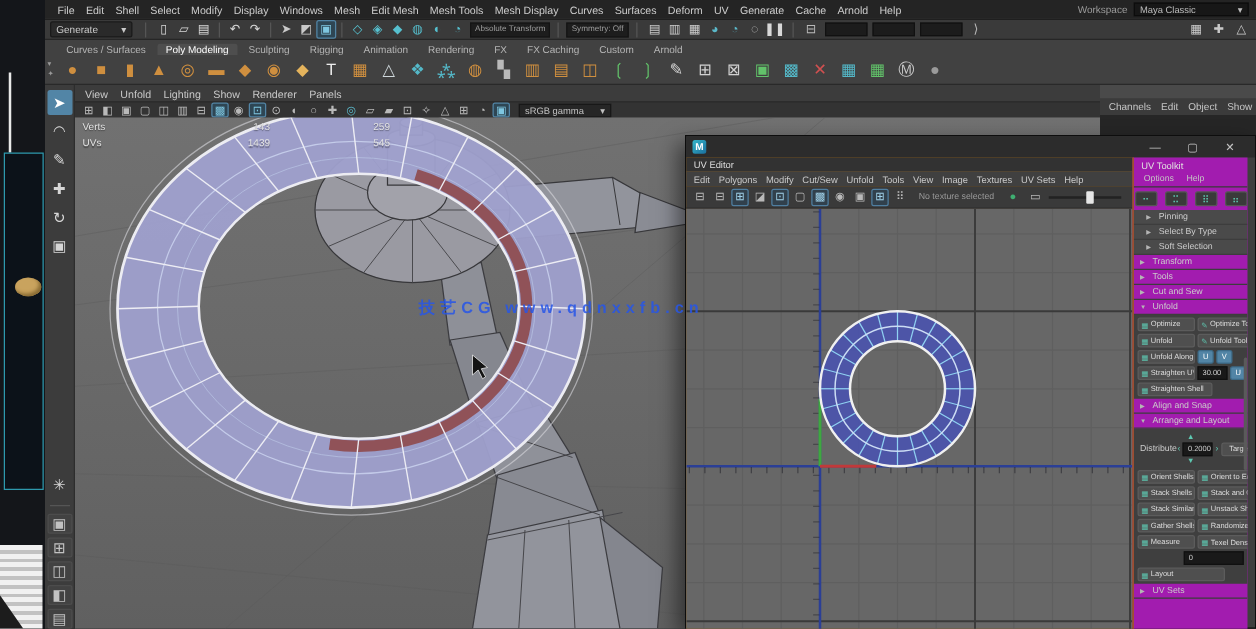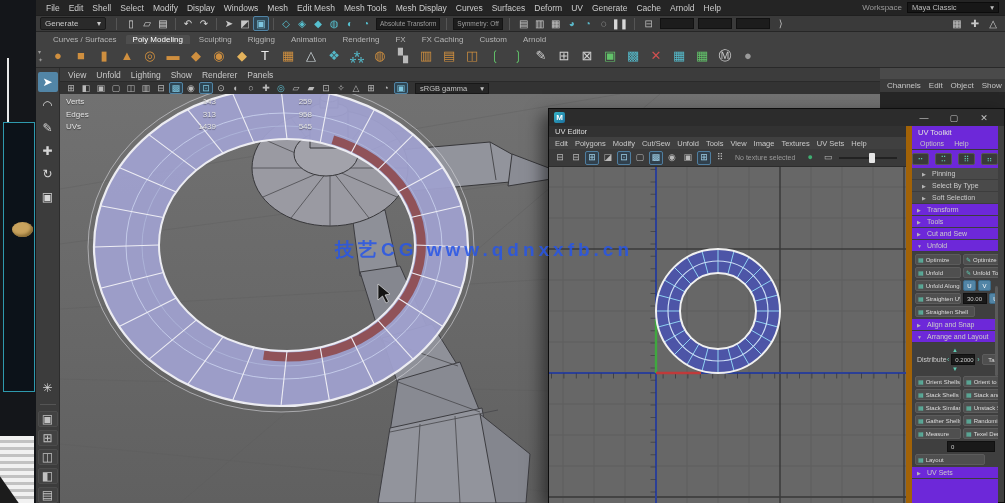--- a/index.html
+++ b/index.html
@@ -72,42 +72,42 @@
 #uvtools{left:0;top:23px;width:100%;height:18px;background:#3a3a3a;border-bottom:1px solid #2c2c2c;display:flex;align-items:center;gap:2px;padding:0 4px}
 #uvtools .icn{width:14px;height:14px;font-size:9px;border-radius:2px}
 #uvtools .icn.hl{background:#31404c;border:1px solid #4f7ea0;color:#9fd0e8}
 #uvtools .status{font-size:7px;color:#9a9a9a;margin:0 6px;white-space:nowrap}
 #uvtools .right{margin-left:auto;display:flex;align-items:center;gap:4px}
 #uvtools .slider{width:58px;height:10px;position:relative}
 #uvtools .slider .track{position:absolute;left:0;top:4px;width:100%;height:2px;background:#222}
 #uvtools .slider .handle{position:absolute;left:30px;top:0;width:6px;height:10px;background:#e6e6e6;border-radius:1px}
 #uvcanvas{left:0;top:41px;width:357px;height:337px;background:#676767;overflow:hidden}
 
-#toolkit{left:357px;top:17px;width:92px;height:378px;background:#6d28d9;border-left:6px solid #a16207;overflow:hidden;font-size:7px;color:#cbcbcb}
+#toolkit{left:357px;top:17px;width:92px;height:378px;background:#a21caf;border-left:1px solid #a16207;overflow:hidden;font-size:7px;color:#cbcbcb}
 #toolkit .hdr{height:12px;display:flex;align-items:center;padding:0 6px;font-size:7.5px;color:#e0e0e0}
 #toolkit .tmenus{height:12px;display:flex;gap:10px;align-items:center;padding:0 8px;border-bottom:1px solid #383838;color:#c4c4c4}
 #toolkit .selrow{height:18px;display:flex;align-items:center;justify-content:center;gap:6px}
 #toolkit .selbtn{width:18px;height:12px;background:#3a3a3a;border:1px solid #565656;border-radius:2px;display:flex;align-items:center;justify-content:center;color:#5ec9b2;font-size:8px}
 #toolkit .sect{height:12px;display:flex;align-items:center;gap:4px;padding:0 5px;border-bottom:1px solid #3d3d3d}
 #toolkit .sect .arr{font-size:5px;color:#b5b5b5;width:6px}
 #toolkit .grp-a .sect{background:#4a4a4a;padding-left:10px}
 #toolkit .content{background:#3f3f3f;padding:2px 3px;display:flex;flex-direction:column;gap:2px}
 #toolkit .brow{display:flex;gap:2px}
 #toolkit .tbtn{height:11px;background:#4f4f4f;border:1px solid #5c5c5c;border-radius:2px;display:flex;align-items:center;gap:2px;padding:0 2px;overflow:hidden;white-space:nowrap;font-size:6px;color:#ddd;flex:none}
 #toolkit .tbtn .mi{color:#5ec9b2;font-size:6px}
 #toolkit .tbtn.uv{width:13px;justify-content:center;background:#5285a6;color:#fff;border-color:#3c6a87}
 #toolkit .dfld{height:11px;background:#191919;border:1px solid #101010;color:#cfcfcf;font-size:6px;display:flex;align-items:center;padding:0 3px;flex:none}
 #toolkit .w46{width:46px}.w48{width:48px}.w60{width:60px}.w24{width:24px}.w70{width:70px}
 #toolkit .dist{display:flex;flex-direction:column;align-items:center;gap:1px;padding:2px 0}
 #toolkit .dist .tealarr{color:#5ec9b2;font-size:6px;line-height:1}
 #toolkit .dist .drow{display:flex;align-items:center;gap:2px;width:100%;padding:0 2px}
 #toolkit .dist .chev{color:#5ec9b2;font-size:7px}
 #toolkit .scroll{position:absolute;right:0;top:160px;width:3px;height:90px;background:#5a5a5a;border-radius:2px}
 
-#watermark{left:335px;top:237px;width:340px;z-index:60;font-size:19px;font-weight:bold;color:#2756e8;letter-spacing:4px;opacity:.85;white-space:nowrap}
+#watermark{left:335px;top:237px;width:340px;z-index:60;font-size:13px;font-weight:bold;color:#2756e8;letter-spacing:4px;opacity:.85;white-space:nowrap}
 </style>
 </head>
 <body>
 
 <div id="desktop" class="abs">
   <div class="abs wline"></div>
   <div class="abs photo"></div>
   <div class="abs egg"></div>
   <div class="abs stripes">
       <div class="corner"></div>
@@ -426,25 +426,20 @@
       </svg>
       <div id="hud" class="abs">
         <div>
 
         <div class="hrow">
             <span class="hl1">Verts</span>
             <span class="hv1">143</span>
             <span class="hv2">259</span>
           </div>
             <div class="hrow">
-            <span class="hl1">Edges</span>
-            <span class="hv1">313</span>
-            <span class="hv2">958</span>
-          </div>
-            <div class="hrow">
             <span class="hl1">UVs</span>
             <span class="hv1">1439</span>
             <span class="hv2">545</span>
           </div>
           </div>
       </div>
     </div>
   </div>
 </div>
 

